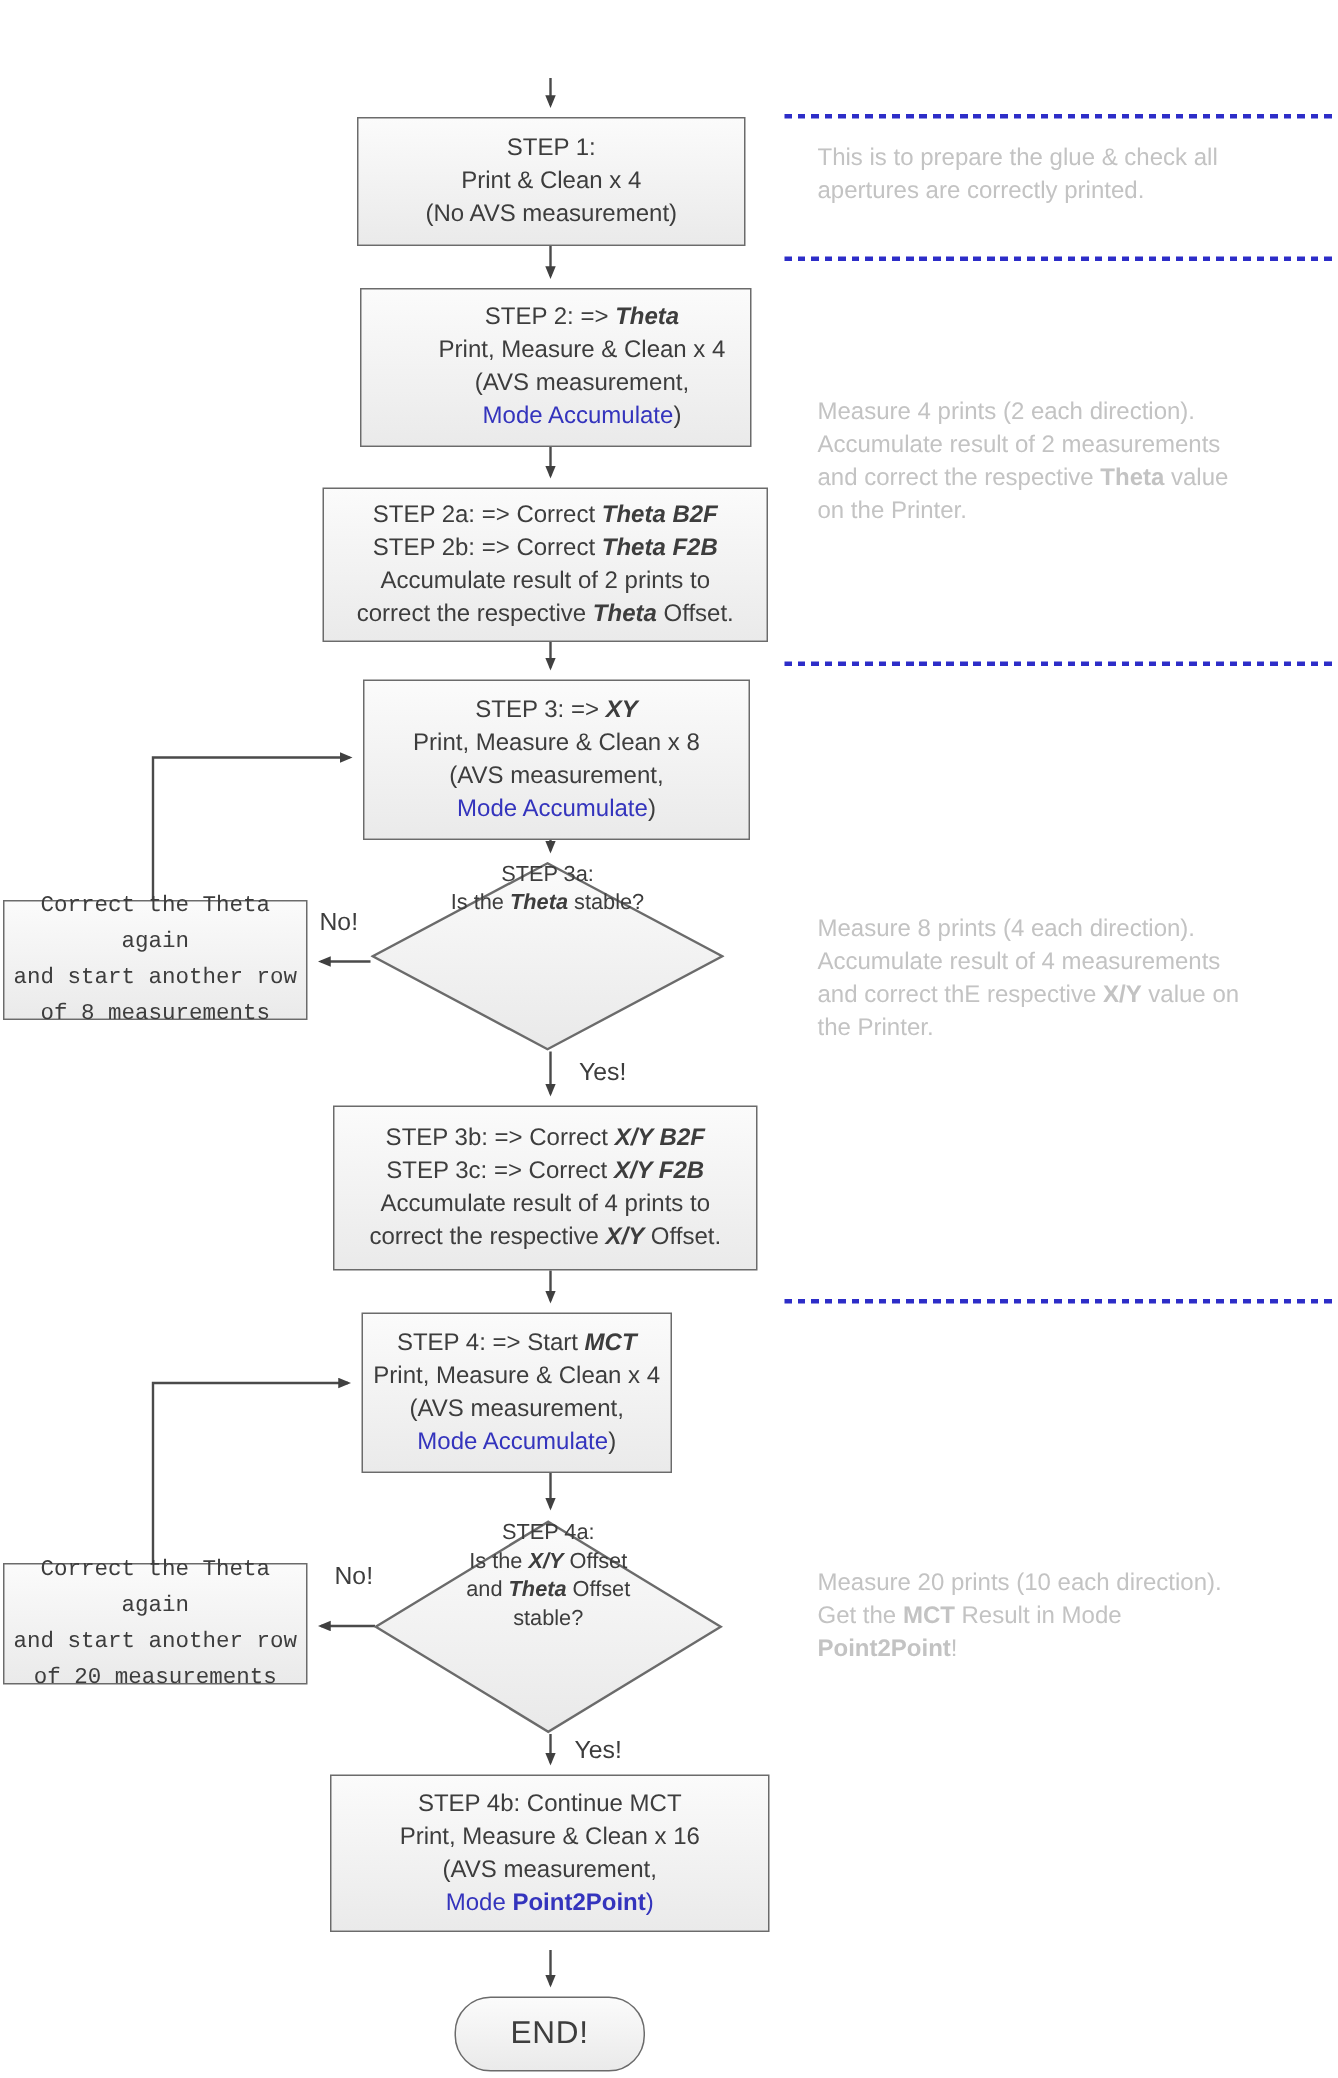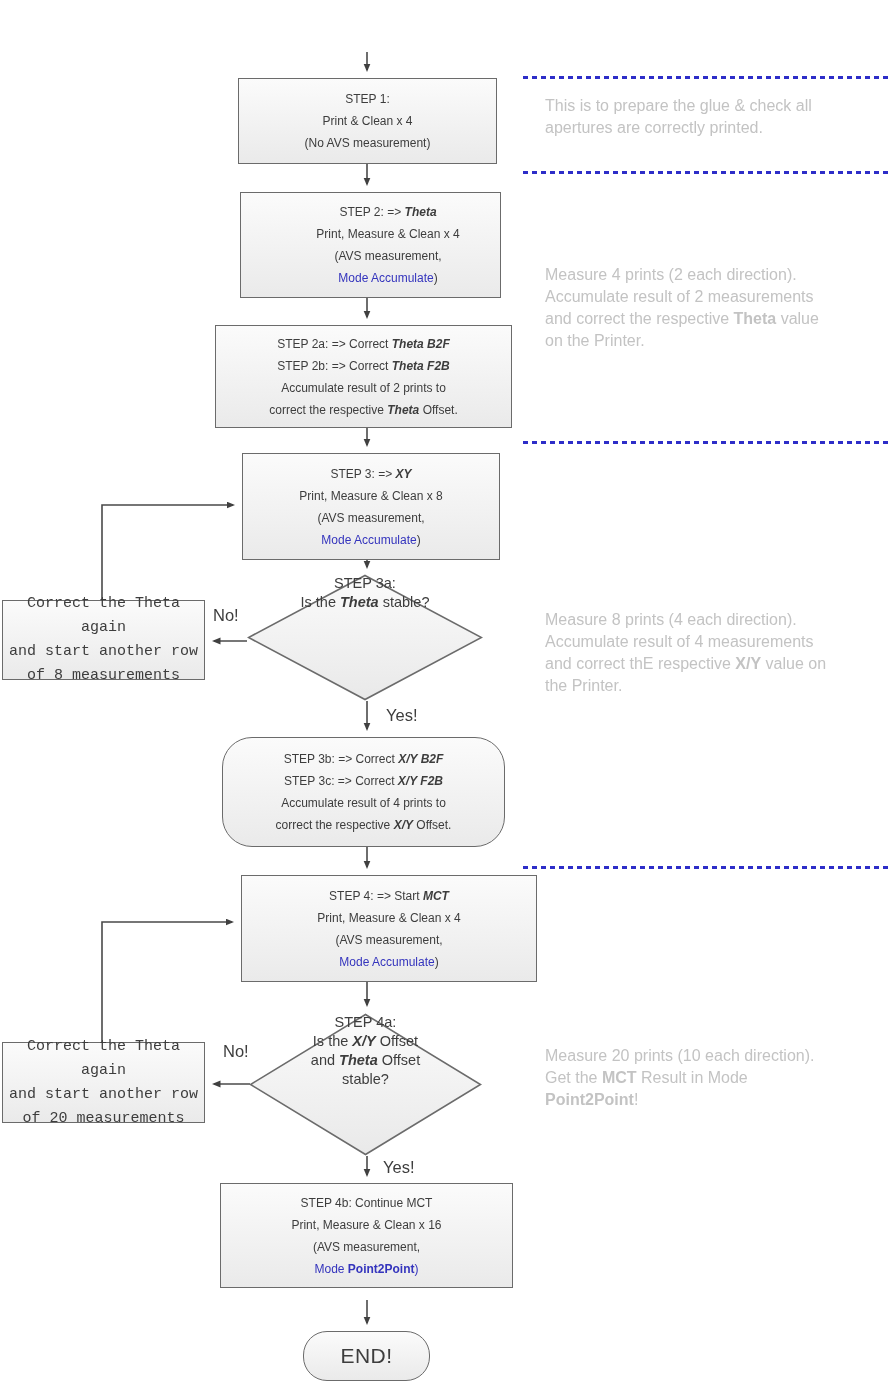--- a/index.html
+++ b/index.html
@@ -9,21 +9,21 @@
     color:var(--text,#3d3d3d);
     overflow:hidden;background:#ffffff;
   }
   svg.connectors{position:absolute;left:0;top:0;z-index:1;}
   .node{
     position:absolute;z-index:2;box-sizing:border-box;
     display:flex;flex-direction:column;align-items:center;justify-content:center;
     text-align:center;
     background:linear-gradient(180deg,#fbfbfb 0%,#eaeaea 100%);
     border:1.6px solid var(--box_border,#6b6b6b);
-    font-size:12px;line-height:22px;
+    font-size:16px;line-height:22px;
   }
   .terminal{
     border-radius:24px;font-size:21px;letter-spacing:0.5px;
   }
   .leftbox{font-size:15px;line-height:24px;font-family:Liberation Mono, monospace;}
   .diamond{position:absolute;z-index:2;}
   .diamond svg{position:absolute;left:0;top:0;}
   .diamond .dtext{
     position:absolute;inset:0;display:flex;flex-direction:column;
     align-items:center;text-align:center;
@@ -115,28 +115,28 @@
 
   <div class="node leftbox" style="left:2px;top:600px;width:203px;height:80px;">
       <div class="tline"><span>Correct the Theta again</span></div>
       <div class="tline"><span>and start another row</span></div>
       <div class="tline"><span>of 8 measurements</span></div>
     </div>
 
   <div class="flow-label" style="left:213px;top:606px;">No!</div>
   <div class="flow-label" style="left:386px;top:706px;">Yes!</div>
 
-  <div class="node" style="left:222px;top:737px;width:283px;height:110px;border-radius:30px;">
+  <div class="node" style="left:222px;top:737px;width:283px;height:110px;">
       <div class="tline"><span>STEP 3b: =&gt; Correct </span><span class="st-b st-i">X/Y B2F</span></div>
       <div class="tline"><span>STEP 3c: =&gt; Correct </span><span class="st-b st-i">X/Y F2B</span></div>
       <div class="tline"><span>Accumulate result of 4 prints to</span></div>
       <div class="tline"><span>correct the respective </span><span class="st-b st-i">X/Y</span><span> Offset.</span></div>
     </div>
 
-  <div class="node" style="left:241px;top:875px;width:296px;height:107px;">
+  <div class="node" style="left:241px;top:875px;width:207px;height:107px;">
       <div class="tline"><span>STEP 4: =&gt; Start </span><span class="st-b st-i">MCT</span></div>
       <div class="tline"><span>Print, Measure &amp; Clean x 4</span></div>
       <div class="tline"><span>(AVS measurement,</span></div>
       <div class="tline"><span class="st-blue">Mode Accumulate</span><span>)</span></div>
     </div>
 
   <div class="diamond" style="left:249px;top:1013px;width:233px;height:143px;">
     <svg width="233" height="143" viewBox="0 0 233 143">
       <polygon points="116.5,1.5 231.5,71.5 116.5,141.5 1.5,71.5" fill="url(#dg1)" stroke="#6b6b6b" stroke-width="1.6"></polygon>
     </svg>

